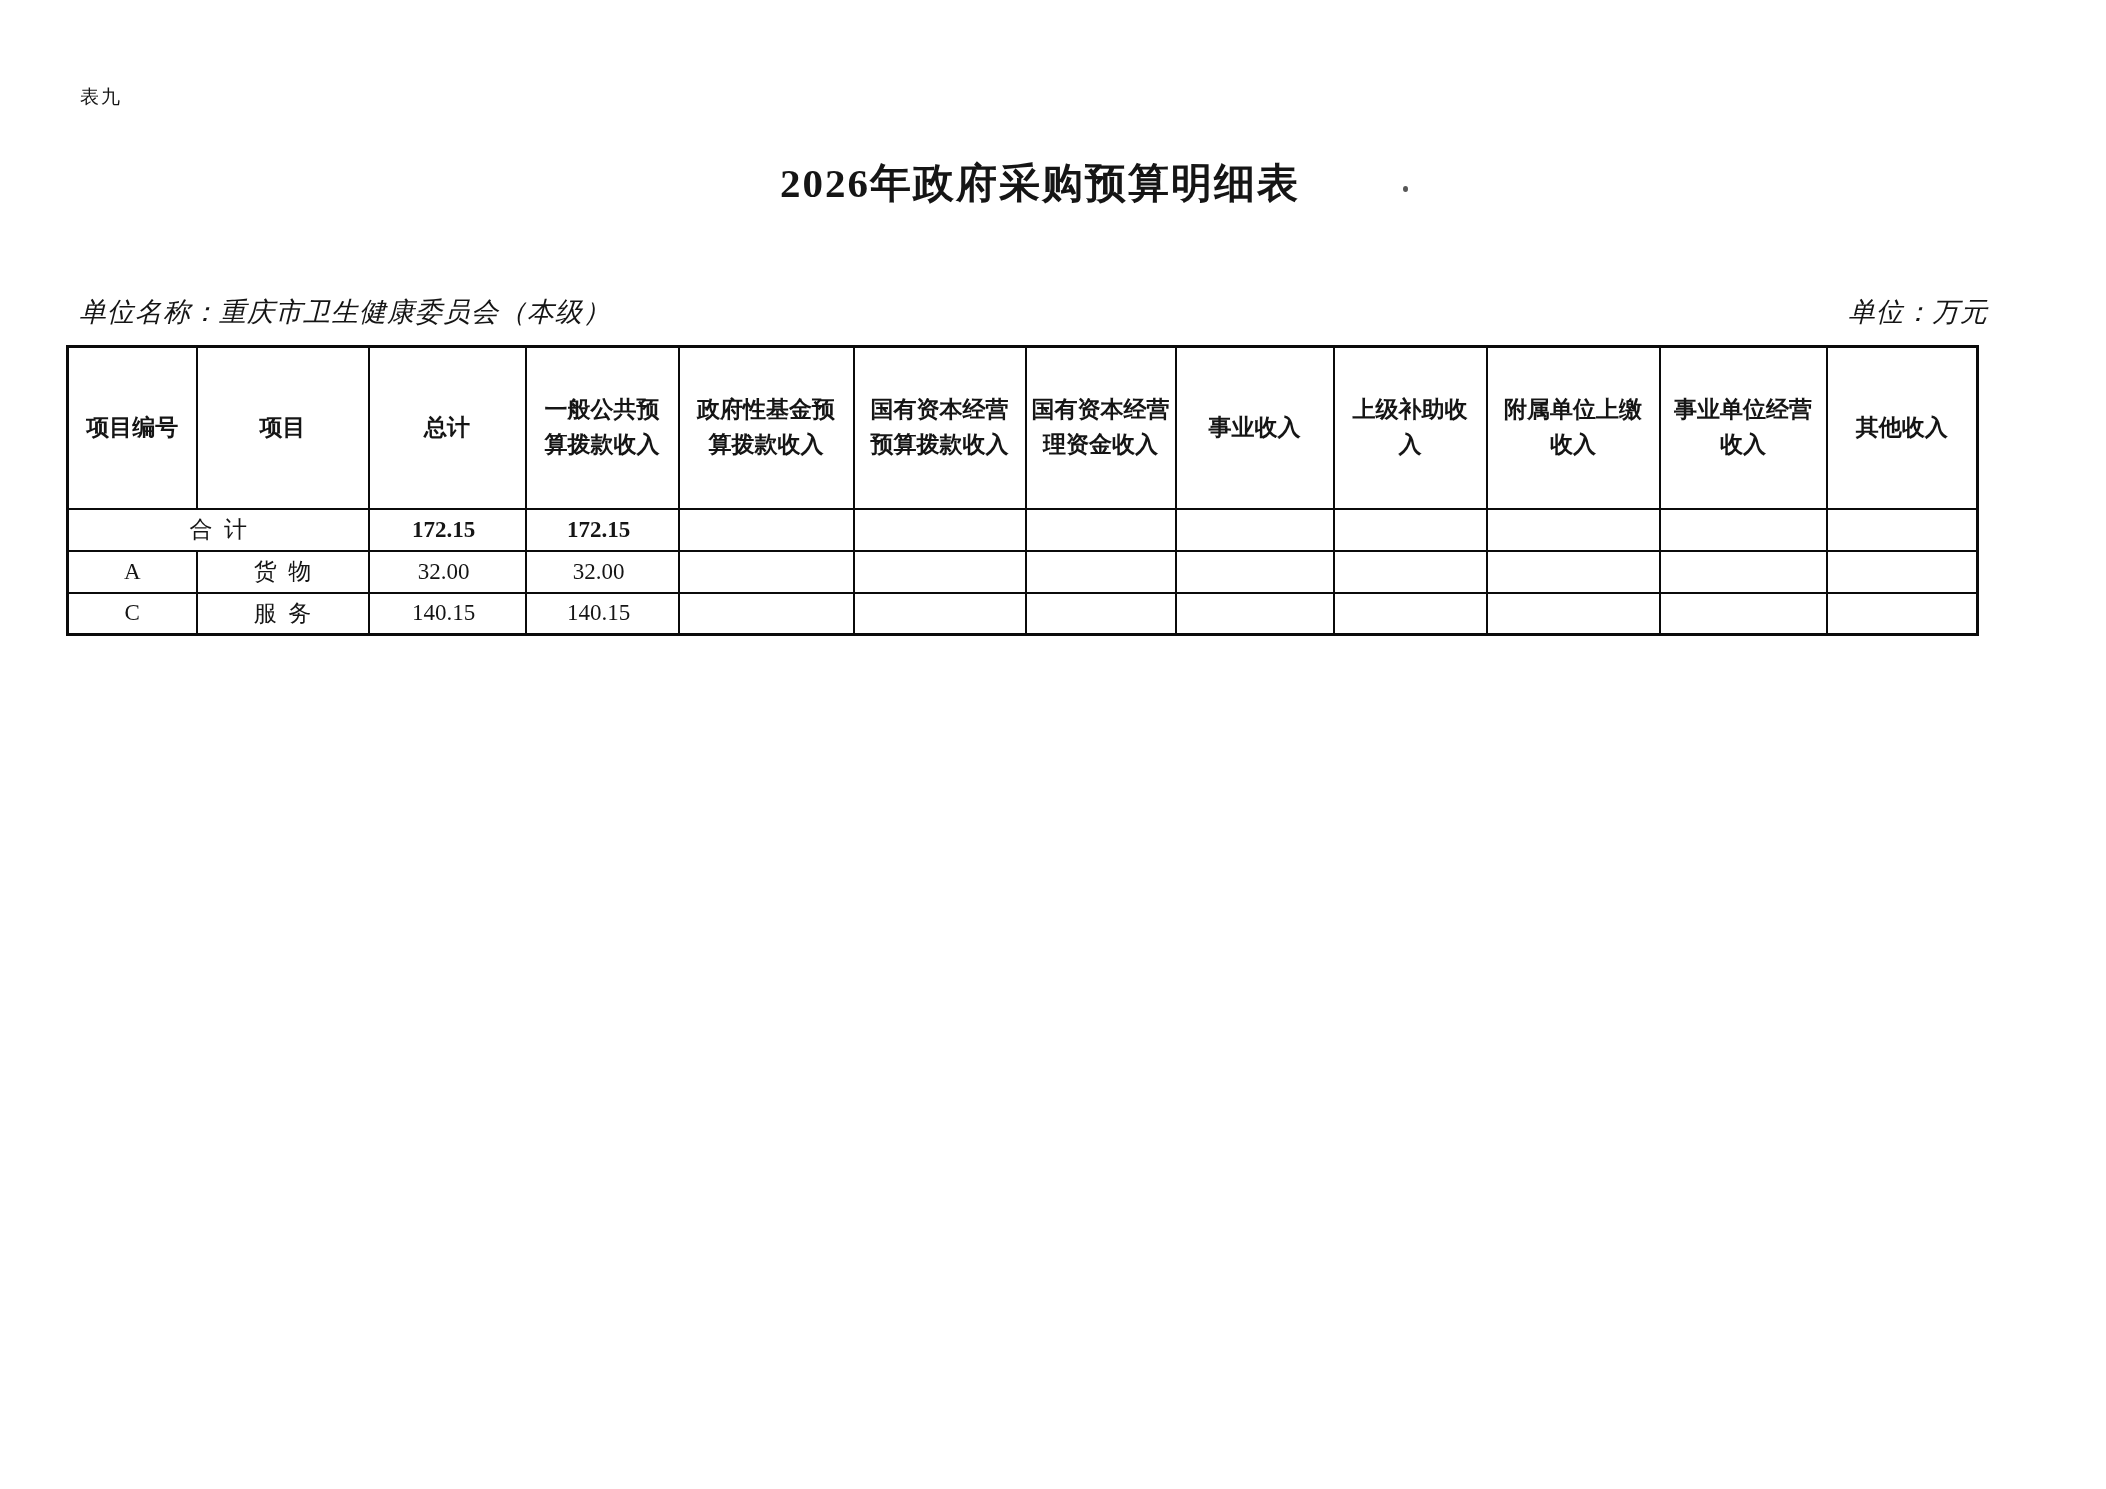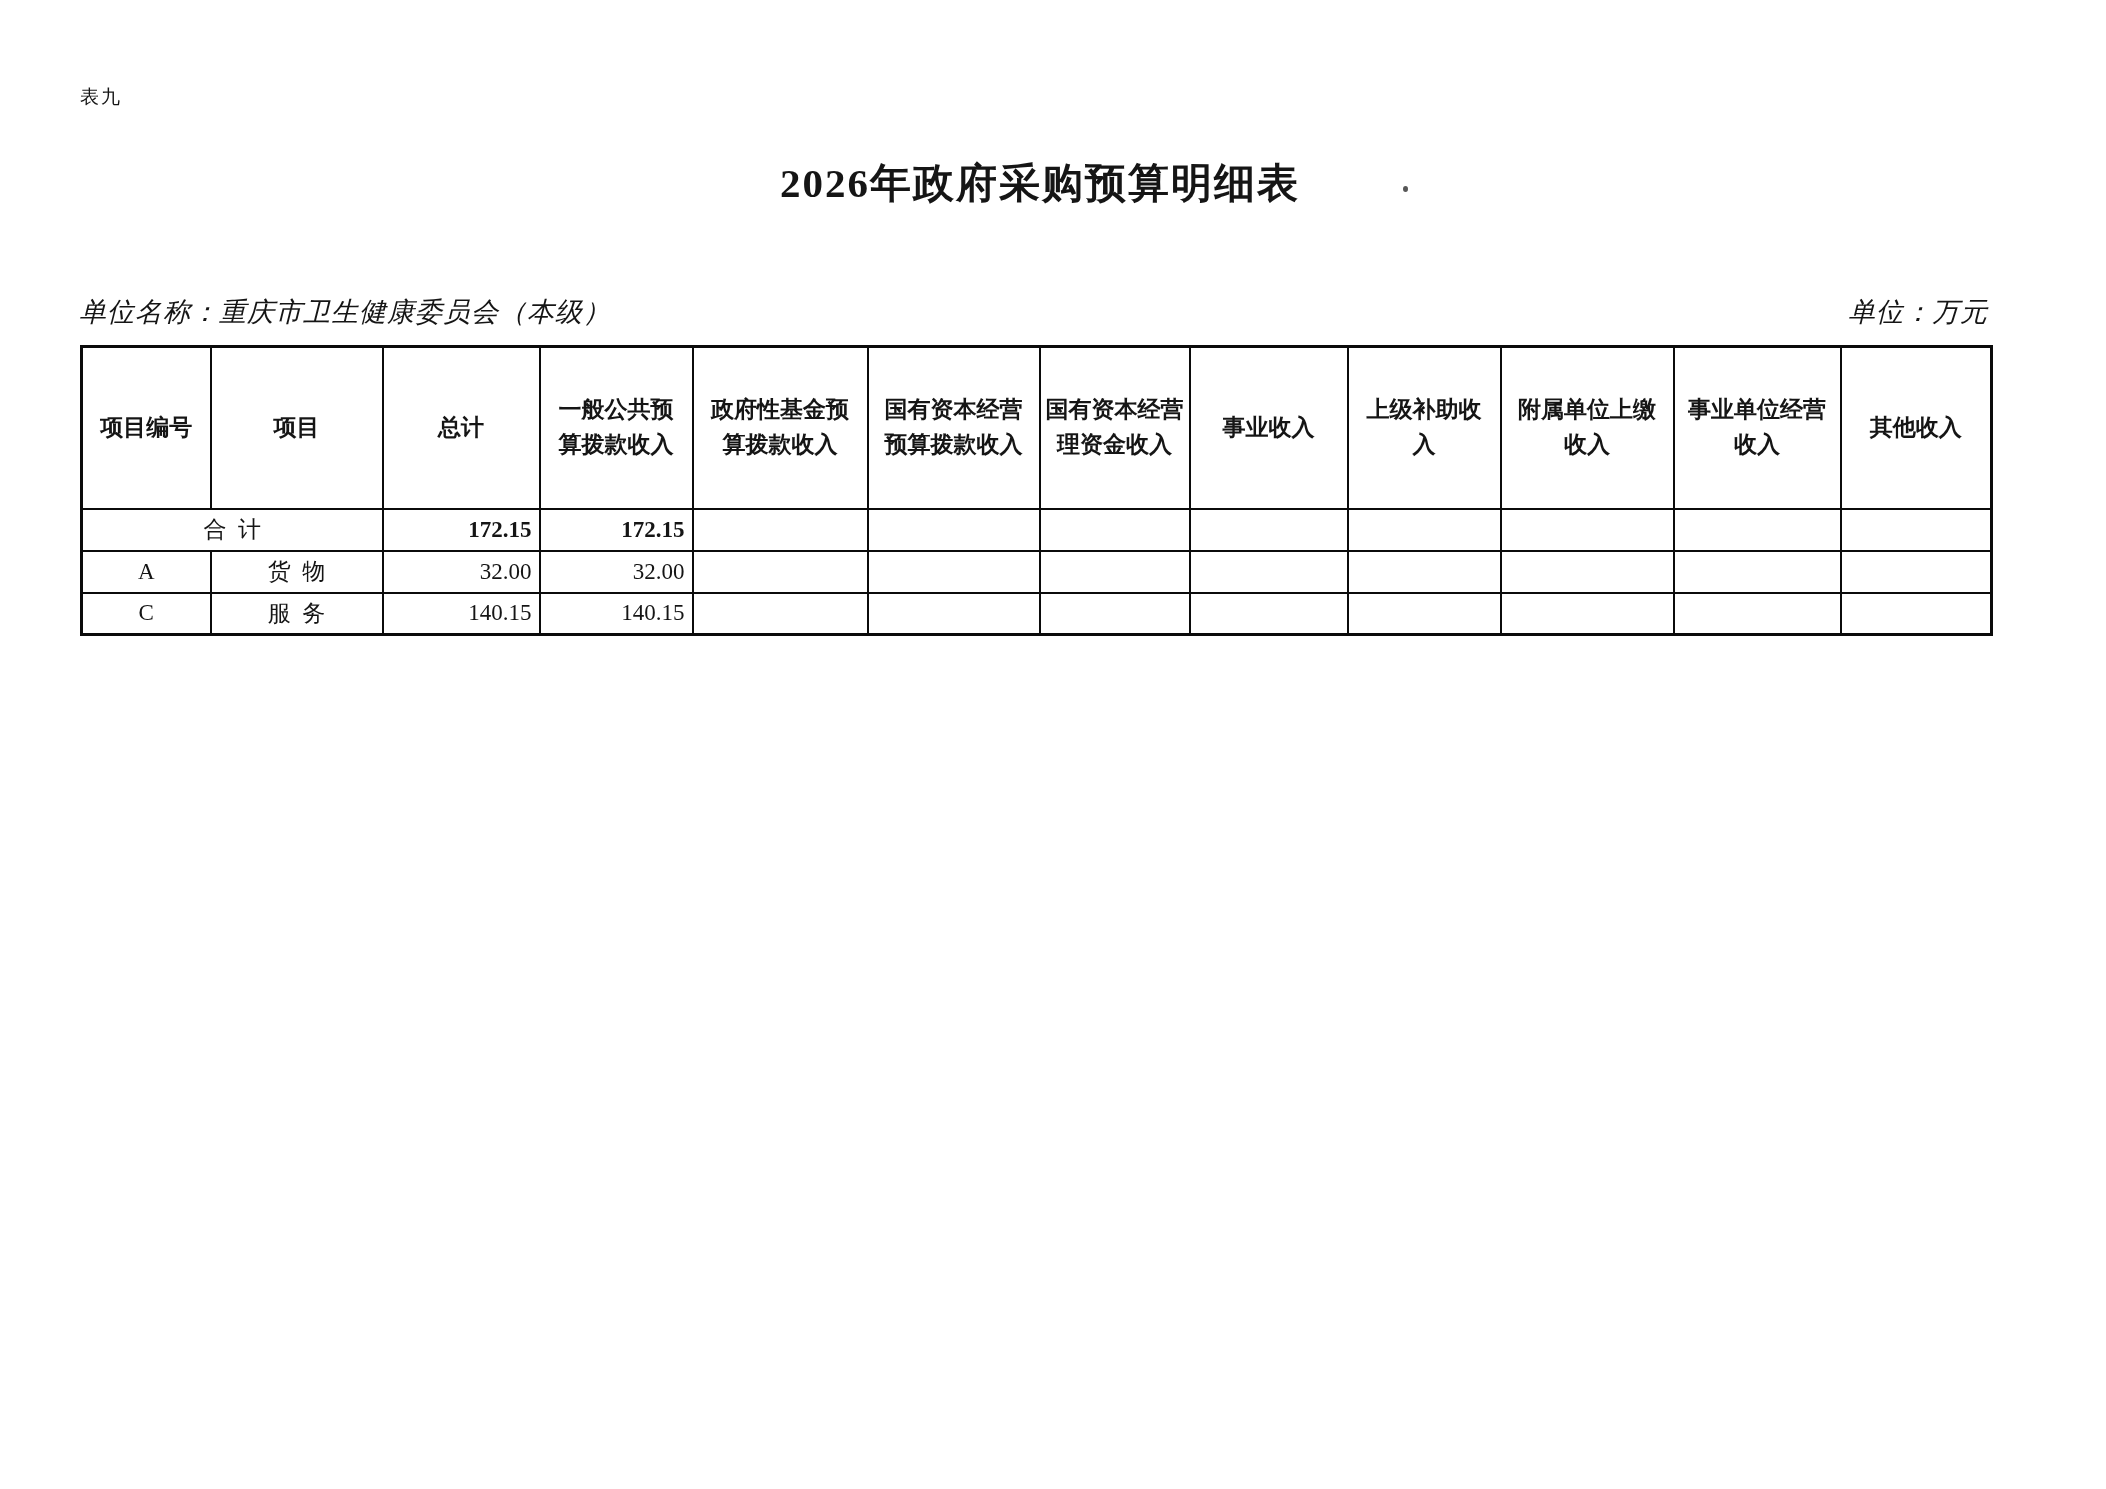--- a/index.html
+++ b/index.html
@@ -38,21 +38,21 @@
     width: 1909px;
     display: flex;
     justify-content: space-between;
     align-items: center;
     font-size: 27px;
     font-style: italic; 
     letter-spacing: 1px;
   }
   table.budget-table {
     position: absolute;
-    left: 80px;
+    left: 66px;
     top: 345px;
     width: 1910px;
     table-layout: fixed;
     border-collapse: collapse;
     border: 3px solid #0b0b0b;
   }
   .budget-table th, .budget-table td {
     border: 2px solid #0b0b0b;
     overflow: hidden;
   }
@@ -74,21 +74,21 @@
   }
   .budget-table td.code-cell,
   .budget-table td.item-cell {
     text-align: center;
   }
   .budget-table td.item-cell {
     letter-spacing: 0.5em;
     text-indent: 0.5em;
   }
   .budget-table td.num-cell {
-    text-align: right;
+    text-align: center;
     padding-right: 7px;
   }
   .budget-table tr.total-row td.num-cell {
     font-weight: bold;
   }
   .speck {
     position: absolute;
     left: 1403px;
     top: 186px;
     width: 5px;

